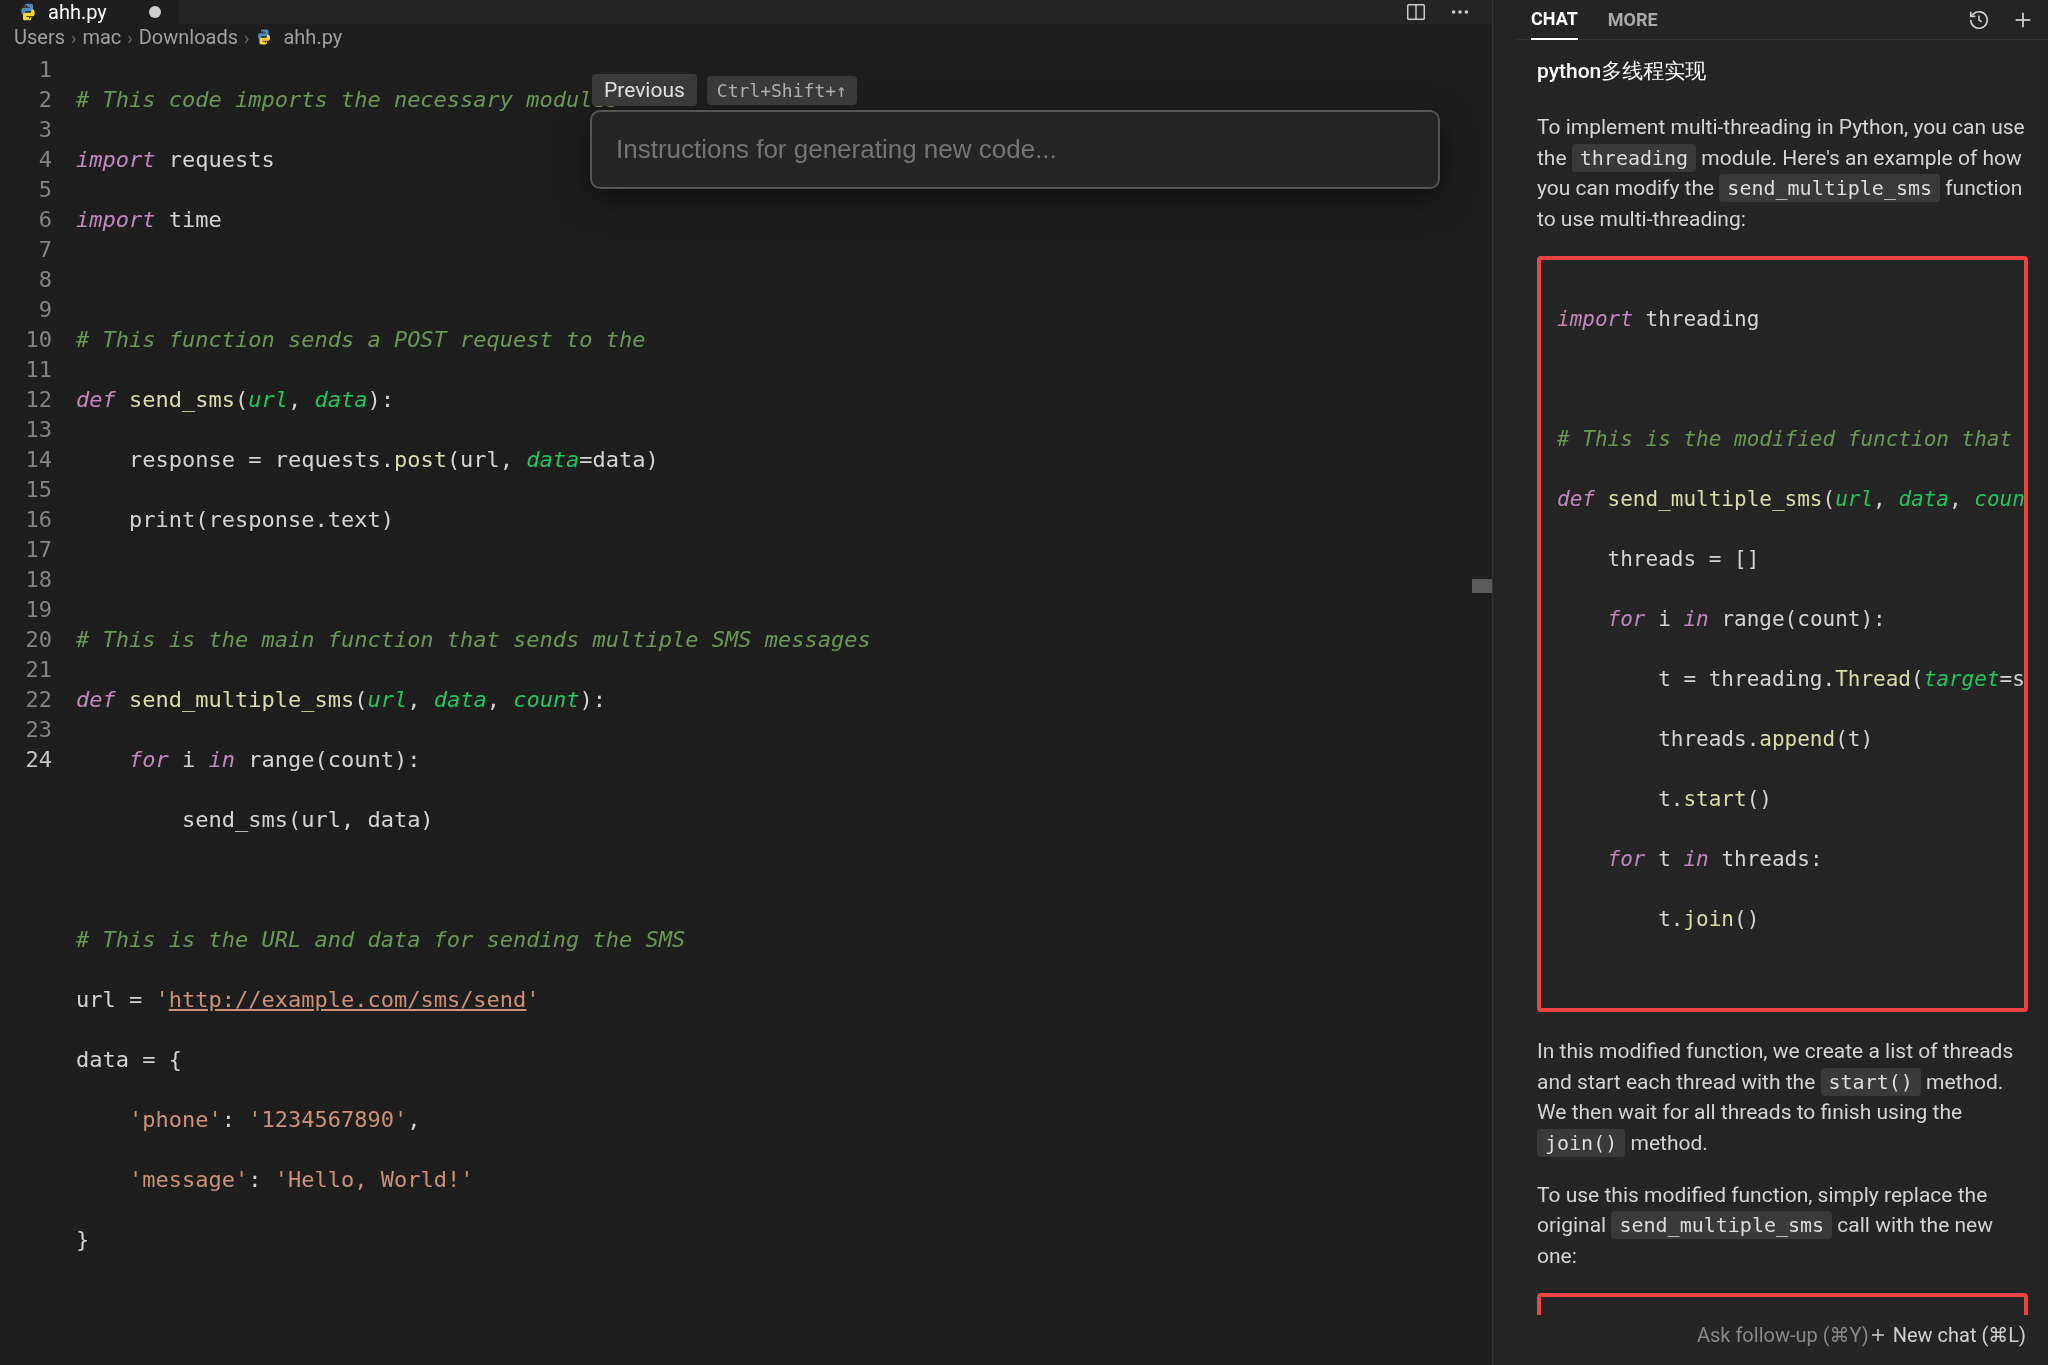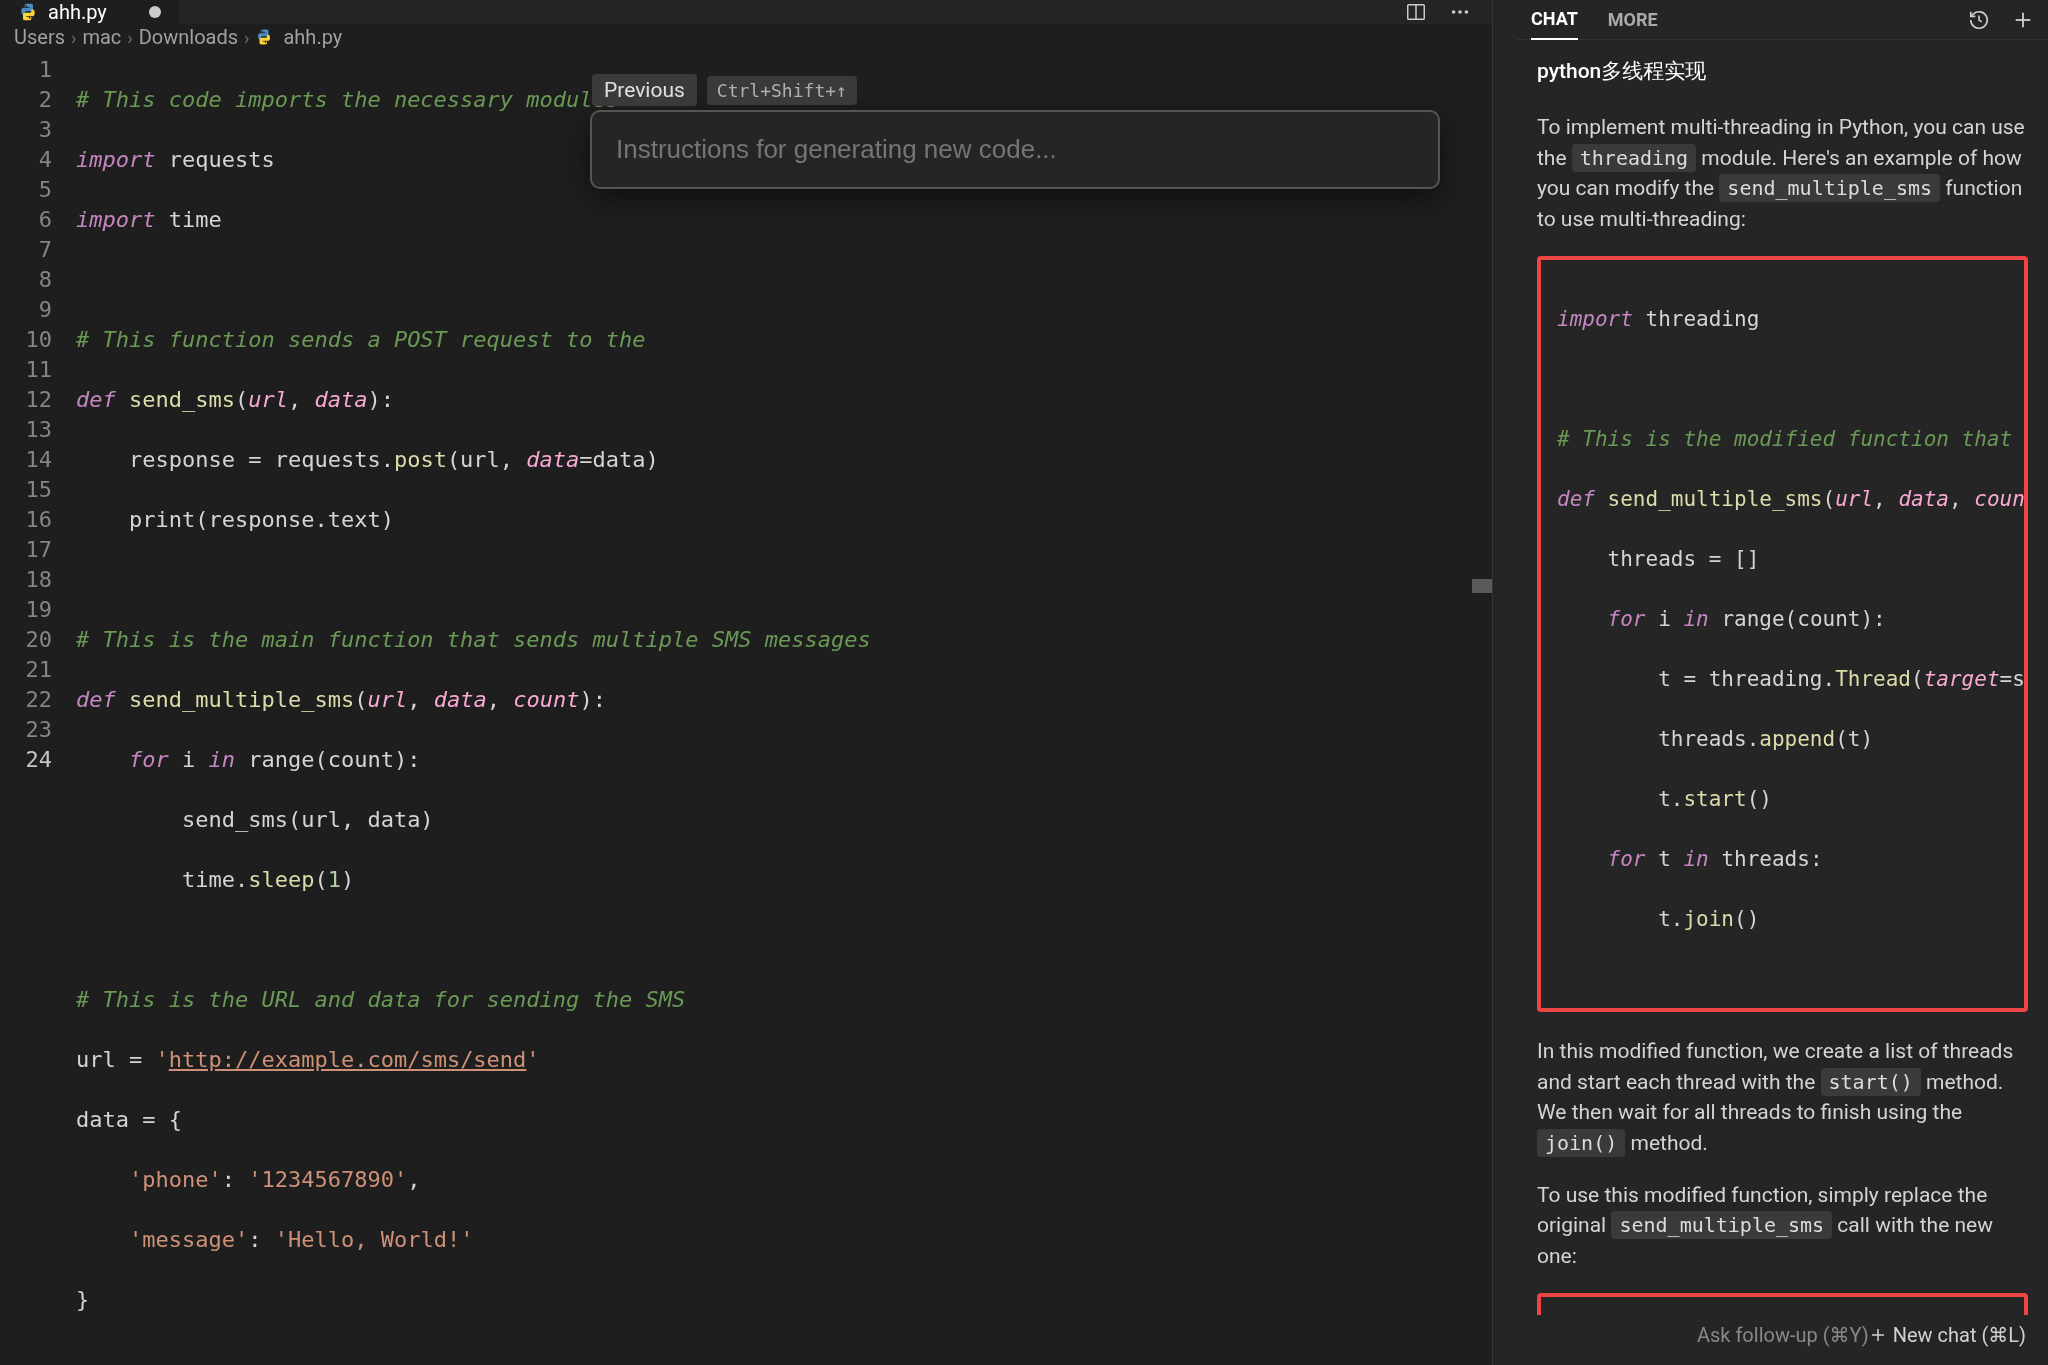--- a/index.html
+++ b/index.html
@@ -26,21 +26,21 @@
 
 .code-area { flex: 1; display: flex; font-family: "SF Mono", Menlo, Consolas, monospace; font-size: 22px; line-height: 30px; position: relative; }
 .gutter { width: 66px; text-align: right; padding: 6px 14px 6px 0; color: #858585; user-select:none; }
 .code { padding: 6px 0 6px 10px; position: relative; flex:1; white-space: pre; }
 .code .line { height: 30px; }
 
 
 .tok-cmt  { color: #6A9955; font-style: italic; }
 .tok-kw   { color: #C586C0; font-style: italic; }
 .tok-fn   { color: #DCDCAA; }
-.tok-prm  { color: #f9a8d4; font-style: italic; }
+.tok-prm  { color: #22c55e; font-style: italic; }
 .tok-id   { color: #d4d4d4; }
 .tok-num  { color: #B5CEA8; }
 .tok-str  { color: #CE9178; }
 .tok-pun  { color: #d4d4d4; }
 .tok-url  { color: #CE9178; text-decoration: underline; }
 
 
 .float-dialog { position: absolute; top: 110px; left: 590px; width: 850px; border: 2px solid #555; border-radius: 10px; background: #252526; box-shadow: 0 10px 30px rgba(0,0,0,0.5); z-index: 50; }
 .float-header { position: absolute; top: -38px; left: 0; display:flex; gap: 10px; align-items:center; }
 .float-prev { background:#3a3a3a; color:#e0e0e0; padding:4px 12px; border-radius:4px; font-size:21px; }
@@ -158,21 +158,20 @@
 <div class="line"></div>
 <div class="line"><span class="tok-cmt"># This function sends a POST request to the</span></div>
 <div class="line"><span class="tok-kw">def</span><span class="tok-fn"> send_sms</span><span class="tok-pun">(</span><span class="tok-prm">url</span><span class="tok-pun">, </span><span class="tok-prm">data</span><span class="tok-pun">):</span></div>
 <div class="line"><span class="tok-id">    response = requests.</span><span class="tok-fn">post</span><span class="tok-pun">(url, </span><span class="tok-prm">data</span><span class="tok-pun">=data)</span></div>
 <div class="line"><span class="tok-id">    print(response.text)</span></div>
 <div class="line"></div>
 <div class="line"><span class="tok-cmt"># This is the main function that sends multiple SMS messages</span></div>
 <div class="line"><span class="tok-kw">def</span><span class="tok-fn"> send_multiple_sms</span><span class="tok-pun">(</span><span class="tok-prm">url</span><span class="tok-pun">, </span><span class="tok-prm">data</span><span class="tok-pun">, </span><span class="tok-prm">count</span><span class="tok-pun">):</span></div>
 <div class="line"><span class="tok-id">    </span><span class="tok-kw">for</span><span class="tok-id"> i </span><span class="tok-kw">in</span><span class="tok-id"> range(count):</span></div>
 <div class="line"><span class="tok-id">        send_sms(url, data)</span></div>
-<div class="line"><span class="tok-id">        time.</span><span class="tok-fn">sleep</span><span class="tok-pun">(</span><span class="tok-num">1</span><span class="tok-pun">)</span></div>
 <div class="line"></div>
 <div class="line"><span class="tok-cmt"># This is the URL and data for sending the SMS</span></div>
 <div class="line"><span class="tok-id">url = </span><span class="tok-str">'</span><span class="tok-url">http://example.com/sms/send</span><span class="tok-str">'</span></div>
 <div class="line"><span class="tok-id">data = {</span></div>
 <div class="line"><span class="tok-id">    </span><span class="tok-str">'phone'</span><span class="tok-pun">: </span><span class="tok-str">'1234567890'</span><span class="tok-pun">,</span></div>
 <div class="line"><span class="tok-id">    </span><span class="tok-str">'message'</span><span class="tok-pun">: </span><span class="tok-str">'Hello, World!'</span></div>
 <div class="line"><span class="tok-id">}</span></div>
 <div class="line"></div>
 
 

